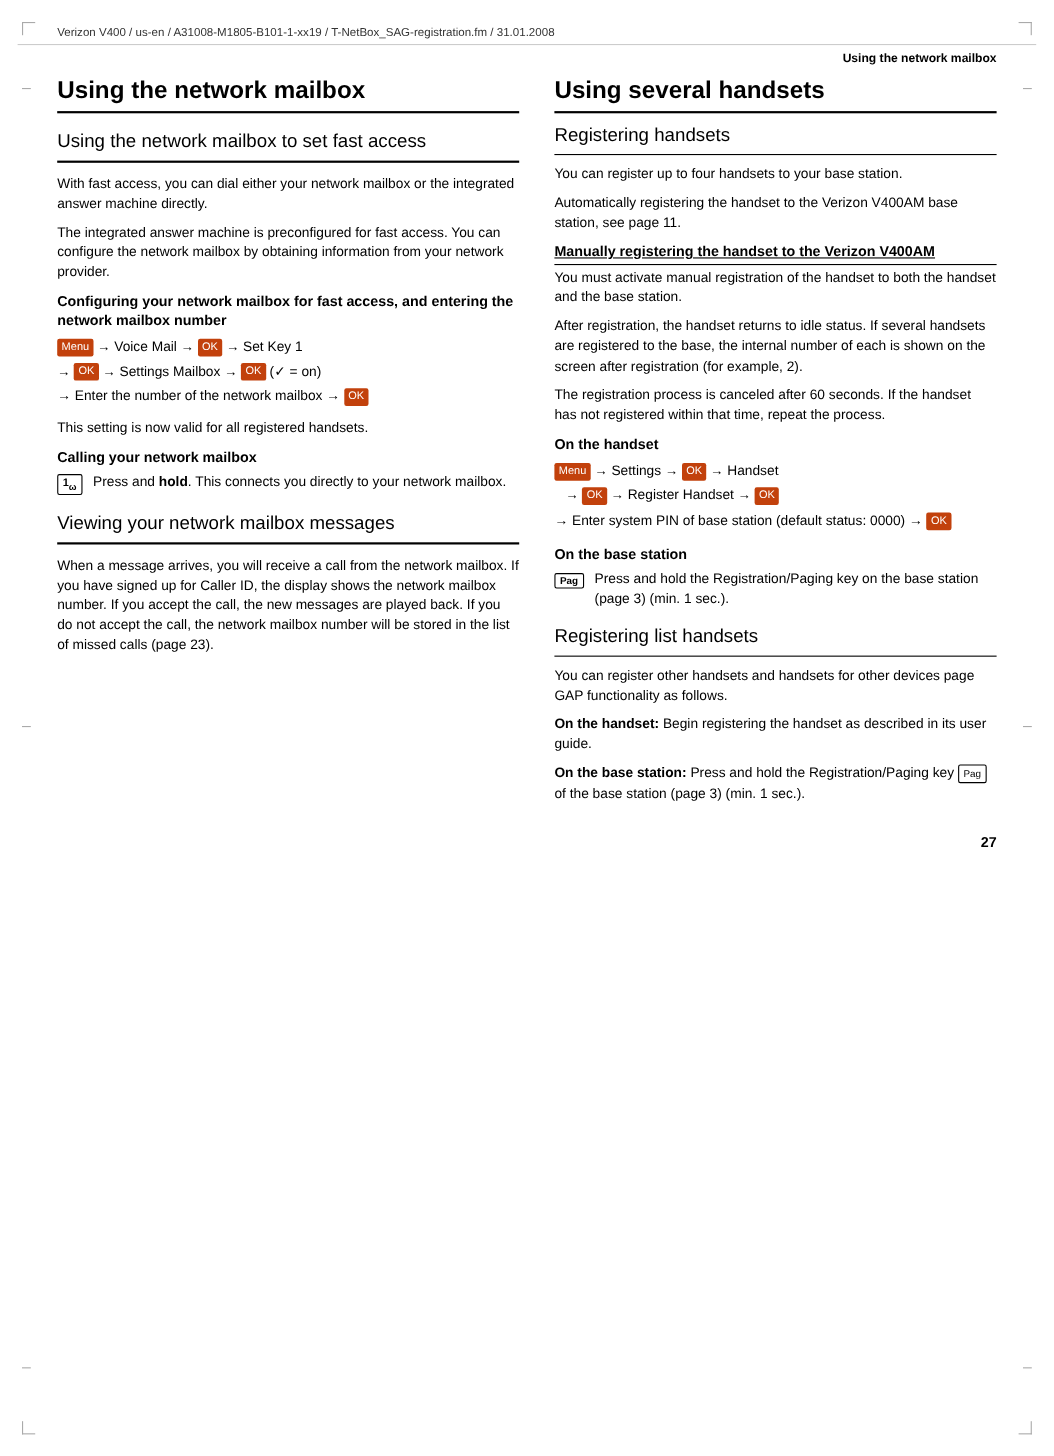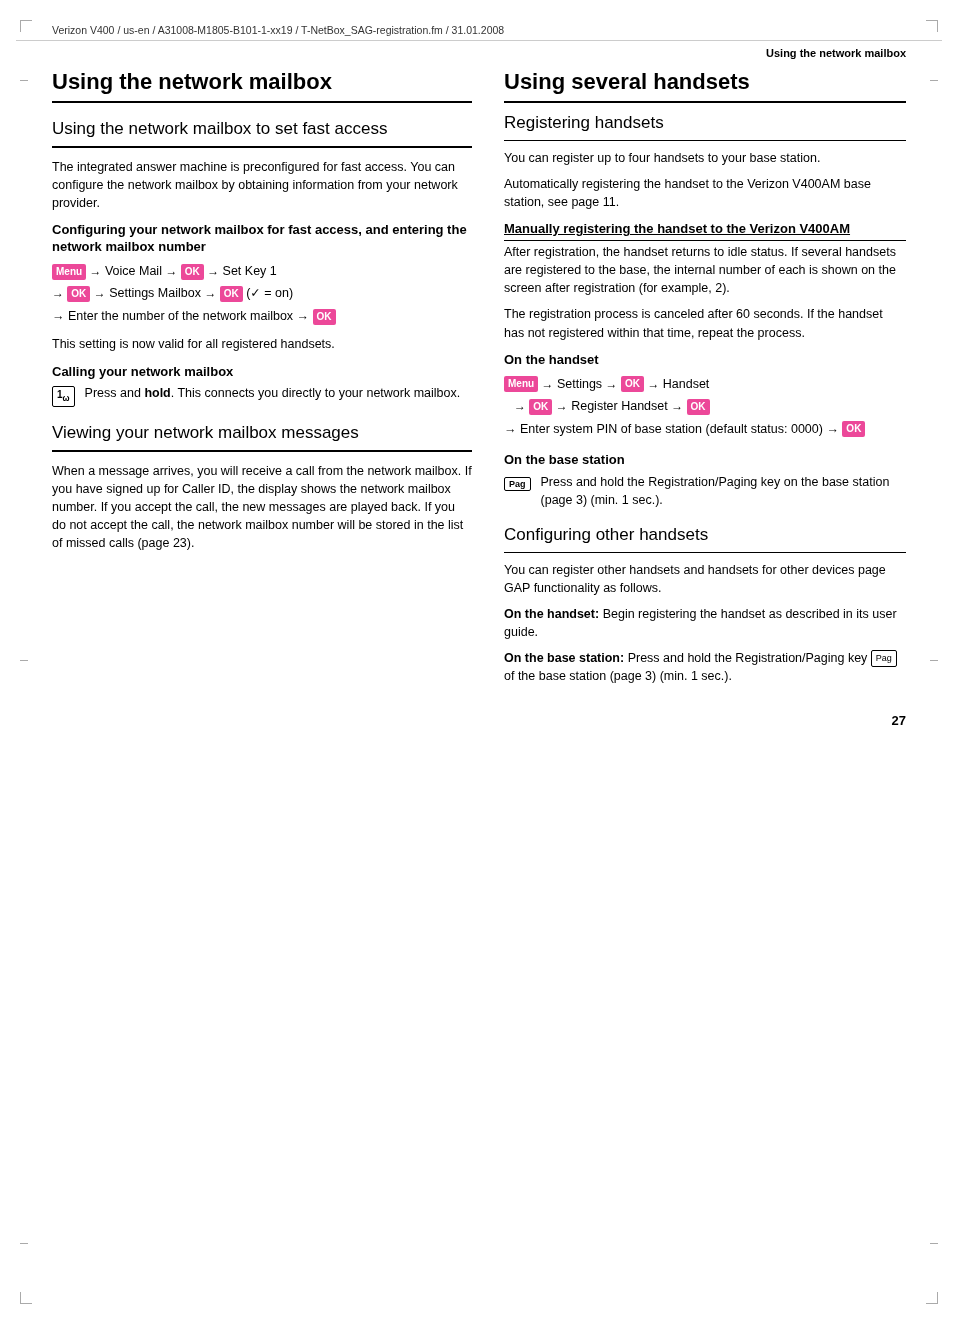--- a/index.html
+++ b/index.html
@@ -119,24 +119,24 @@
     p {
       font-size: 12.5px;
       line-height: 1.45;
       margin-bottom: 8px;
     }
     
     .bold { font-weight: bold; }
     
     .key-btn {
       display: inline-block;
-      background: #ec4899;
+      background: #c2410c;
       color: #fff;
       font-size: 10px;
-      font-weight: bold;
+      font-weight: normal;
       padding: 1px 4px;
       border-radius: 2px;
       vertical-align: middle;
       line-height: 1.4;
     }
     .key-arrow {
       font-size: 12px;
       font-weight: bold;
       vertical-align: middle;
     }
@@ -224,20 +224,21 @@
   <div class="columns">
 
     <div class="col-left">
 
       <h1 class="section-title">Using the network mailbox</h1>
       <hr class="underline-rule">
 
       <div class="section-gap">
         <h2 class="sub-title">Using the network mailbox to set fast access</h2>
         <hr class="underline-rule">
+        <p>With fast access, you can dial either your network mailbox or the integrated answer machine directly.</p>
         <p>The integrated answer machine is preconfigured for fast access. You can configure the network mailbox by obtaining information from your network provider.</p>
 
         <h3 class="sub-sub-title">Configuring your network mailbox for fast access, and entering the network mailbox number</h3>
 
         <div class="inline-formula">
           <span class="key-btn">Menu</span>
           <span class="key-arrow"> → </span>
           <span>Voice Mail</span>
           <span class="key-arrow"> → </span>
           <span class="key-btn">OK</span>
@@ -285,20 +286,21 @@
 
       <div class="section-gap-sm">
         <h2 class="sub-title">Registering handsets</h2>
         <hr class="thin-rule">
         <p>You can register up to four handsets to your base station.</p>
         <p>Automatically registering the handset to the Verizon V400AM base station, see page 11.</p>
       </div>
 
       <div class="section-gap-sm">
         <h3 class="sub-sub-title-underline">Manually registering the handset to the Verizon V400AM</h3>
+        <p>You must activate manual registration of the handset to both the handset and the base station.</p>
         <p>After registration, the handset returns to idle status. If several handsets are registered to the base, the internal number of each is shown on the screen after registration (for example, 2).</p>
         <p>The registration process is canceled after 60 seconds. If the handset has not registered within that time, repeat the process.</p>
 
         <h3 class="sub-sub-title">On the handset</h3>
         <div class="inline-formula">
           <span class="key-btn">Menu</span>
           <span class="key-arrow"> → </span>
           <span>Settings</span>
           <span class="key-arrow"> → </span>
           <span class="key-btn">OK</span>
@@ -321,21 +323,21 @@
         <h3 class="sub-sub-title" style="margin-top:12px;">On the base station</h3>
         <div class="instruction-row">
           <div class="instruction-key">
             <span class="key-page">Pag</span>
           </div>
           <div class="instruction-text">Press and hold the Registration/Paging key on the base station (page 3) (min. 1 sec.).</div>
         </div>
       </div>
 
       <div class="section-gap">
-        <h2 class="sub-title">Configuring other handsets</h2>
+        <h2 class="sub-title">Registering list handsets</h2>
         <hr class="thin-rule">
         <p>You can register other handsets and handsets for other devices page GAP functionality as follows.</p>
         <p>
           <span class="bold">On the handset:</span>
           <span> Begin registering the handset as described in its user guide.</span>
         </p>
         <p>
           <span class="bold">On the base station:</span>
           <span> Press and hold the Registration/Paging key</span>
           <span class="key-page">Pag</span>

